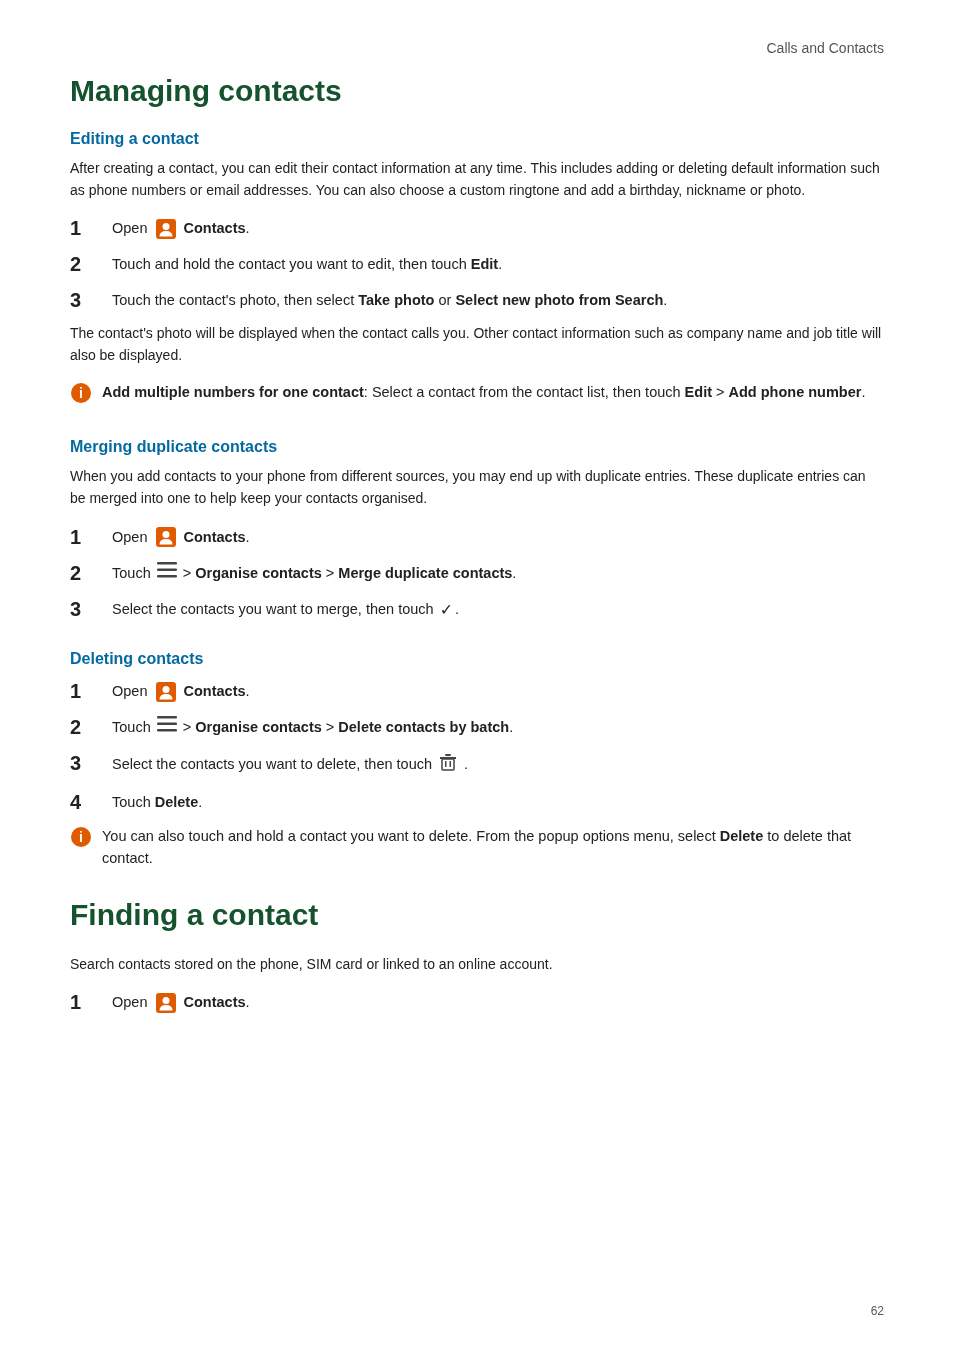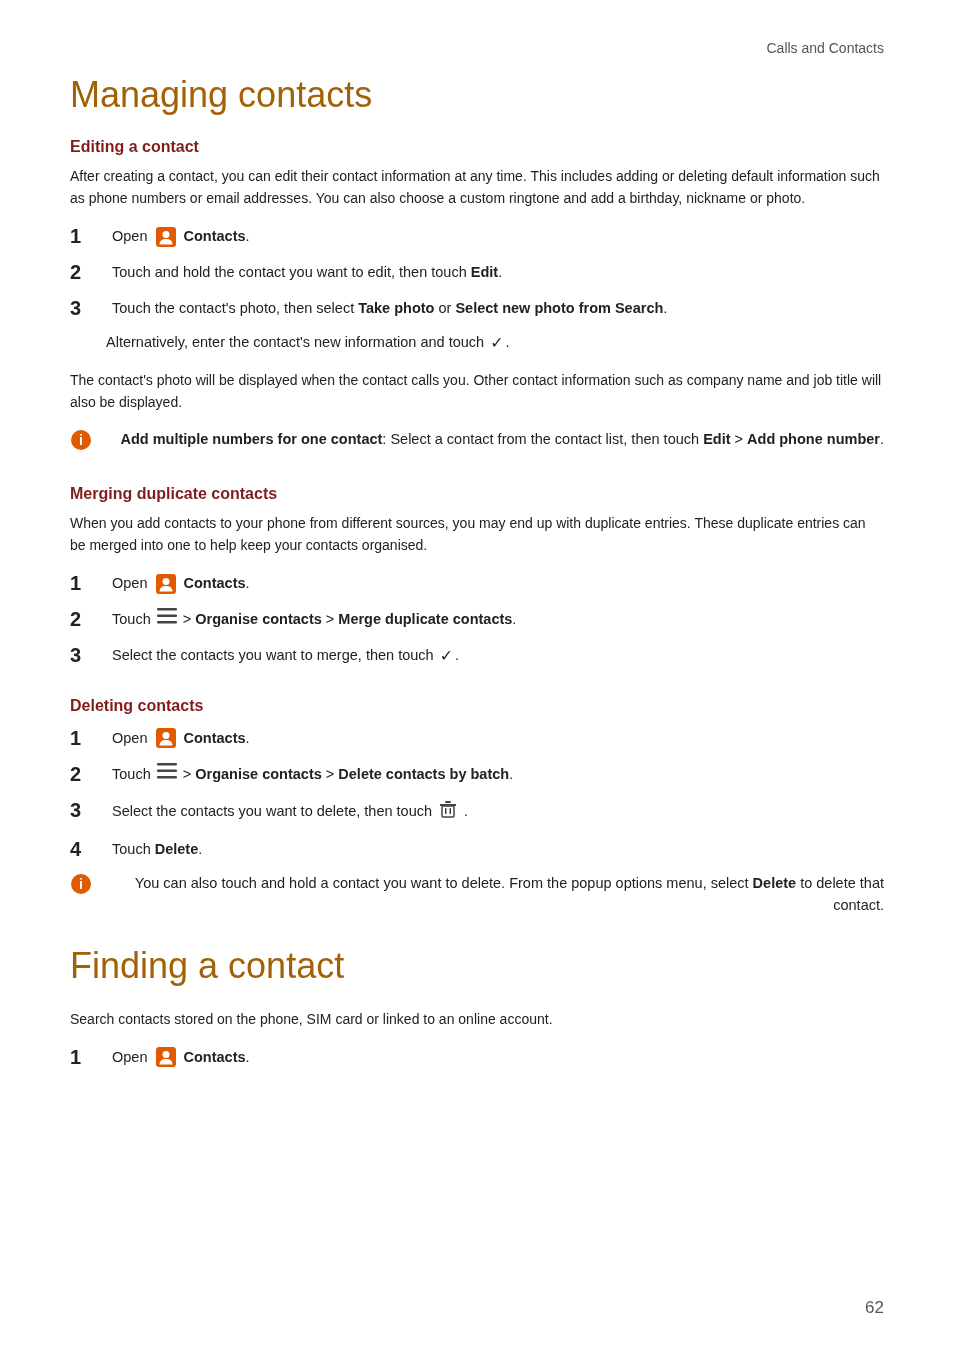--- a/index.html
+++ b/index.html
@@ -16,29 +16,29 @@
       padding: 40px 70px 60px 70px;
       max-width: 954px;
     }
     .header-breadcrumb {
       text-align: right;
       font-size: 14px;
       color: #555;
       margin-bottom: 18px;
     }
     h1.section-title {
-      font-size: 36px;
-      font-weight: normal;
-      color: #a16207;
+      font-size: 30px;
+      font-weight: bold;
+      color: #14532d;
       margin-bottom: 22px;
     }
     h2.subsection-title {
       font-size: 16px;
       font-weight: bold;
-      color: #7f1d1d;
+      color: #0369a1;
       margin-bottom: 10px;
     }
     p.body-text {
       font-size: 14px;
       color: #222;
       line-height: 1.55;
       margin-bottom: 14px;
     }
     .steps-list {
       list-style: none;
@@ -111,33 +111,33 @@
     }
     .info-tip-icon {
       min-width: 26px;
       margin-right: 6px;
       margin-top: 1px;
     }
     .info-tip-icon svg {
       width: 22px;
       height: 22px;
     }
-    .info-tip-text { flex: 1; text-align: right; }
+    .info-tip-text { flex: 1; }
     .indent-note {
       margin-left: 36px;
       margin-bottom: 14px;
       font-size: 14.5px;
       color: #222;
       line-height: 1.55;
     }
     .page-number {
       position: absolute;
       bottom: 32px;
       right: 70px;
-      font-size: 17px;
+      font-size: 12px;
       color: #555;
       text-align: right;
     }
     .section-gap { margin-bottom: 28px; }
     .section-gap-lg { margin-bottom: 56px; }
   </style>
 </head>
 <body>
 
 <div class="page">
@@ -175,24 +175,20 @@
       </li>
 
       <li>
         <span class="step-num">3</span>
         <span class="step-content">
           Touch the contact's photo, then select <b>Take photo</b> or <b>Select new photo from Search</b>.
         </span>
       </li>
     </ol>
 
-    <div class="indent-note">
-      Alternatively, enter the contact's new information and touch
-      <span class="check-icon">✓</span>.
-    </div>
 
     <p class="body-text">The contact's photo will be displayed when the contact calls you. Other contact information such as company name and job title will also be displayed.</p>
 
     <div class="info-tip">
       <span class="info-tip-icon">
         <svg viewBox="0 0 22 22" xmlns="http://www.w3.org/2000/svg">
           <circle cx="11" cy="11" r="10" fill="#e05a00"></circle>
           <text x="11" y="16" text-anchor="middle" font-size="14" font-weight="bold" fill="white" font-family="Arial">i</text>
         </svg>
       </span>

